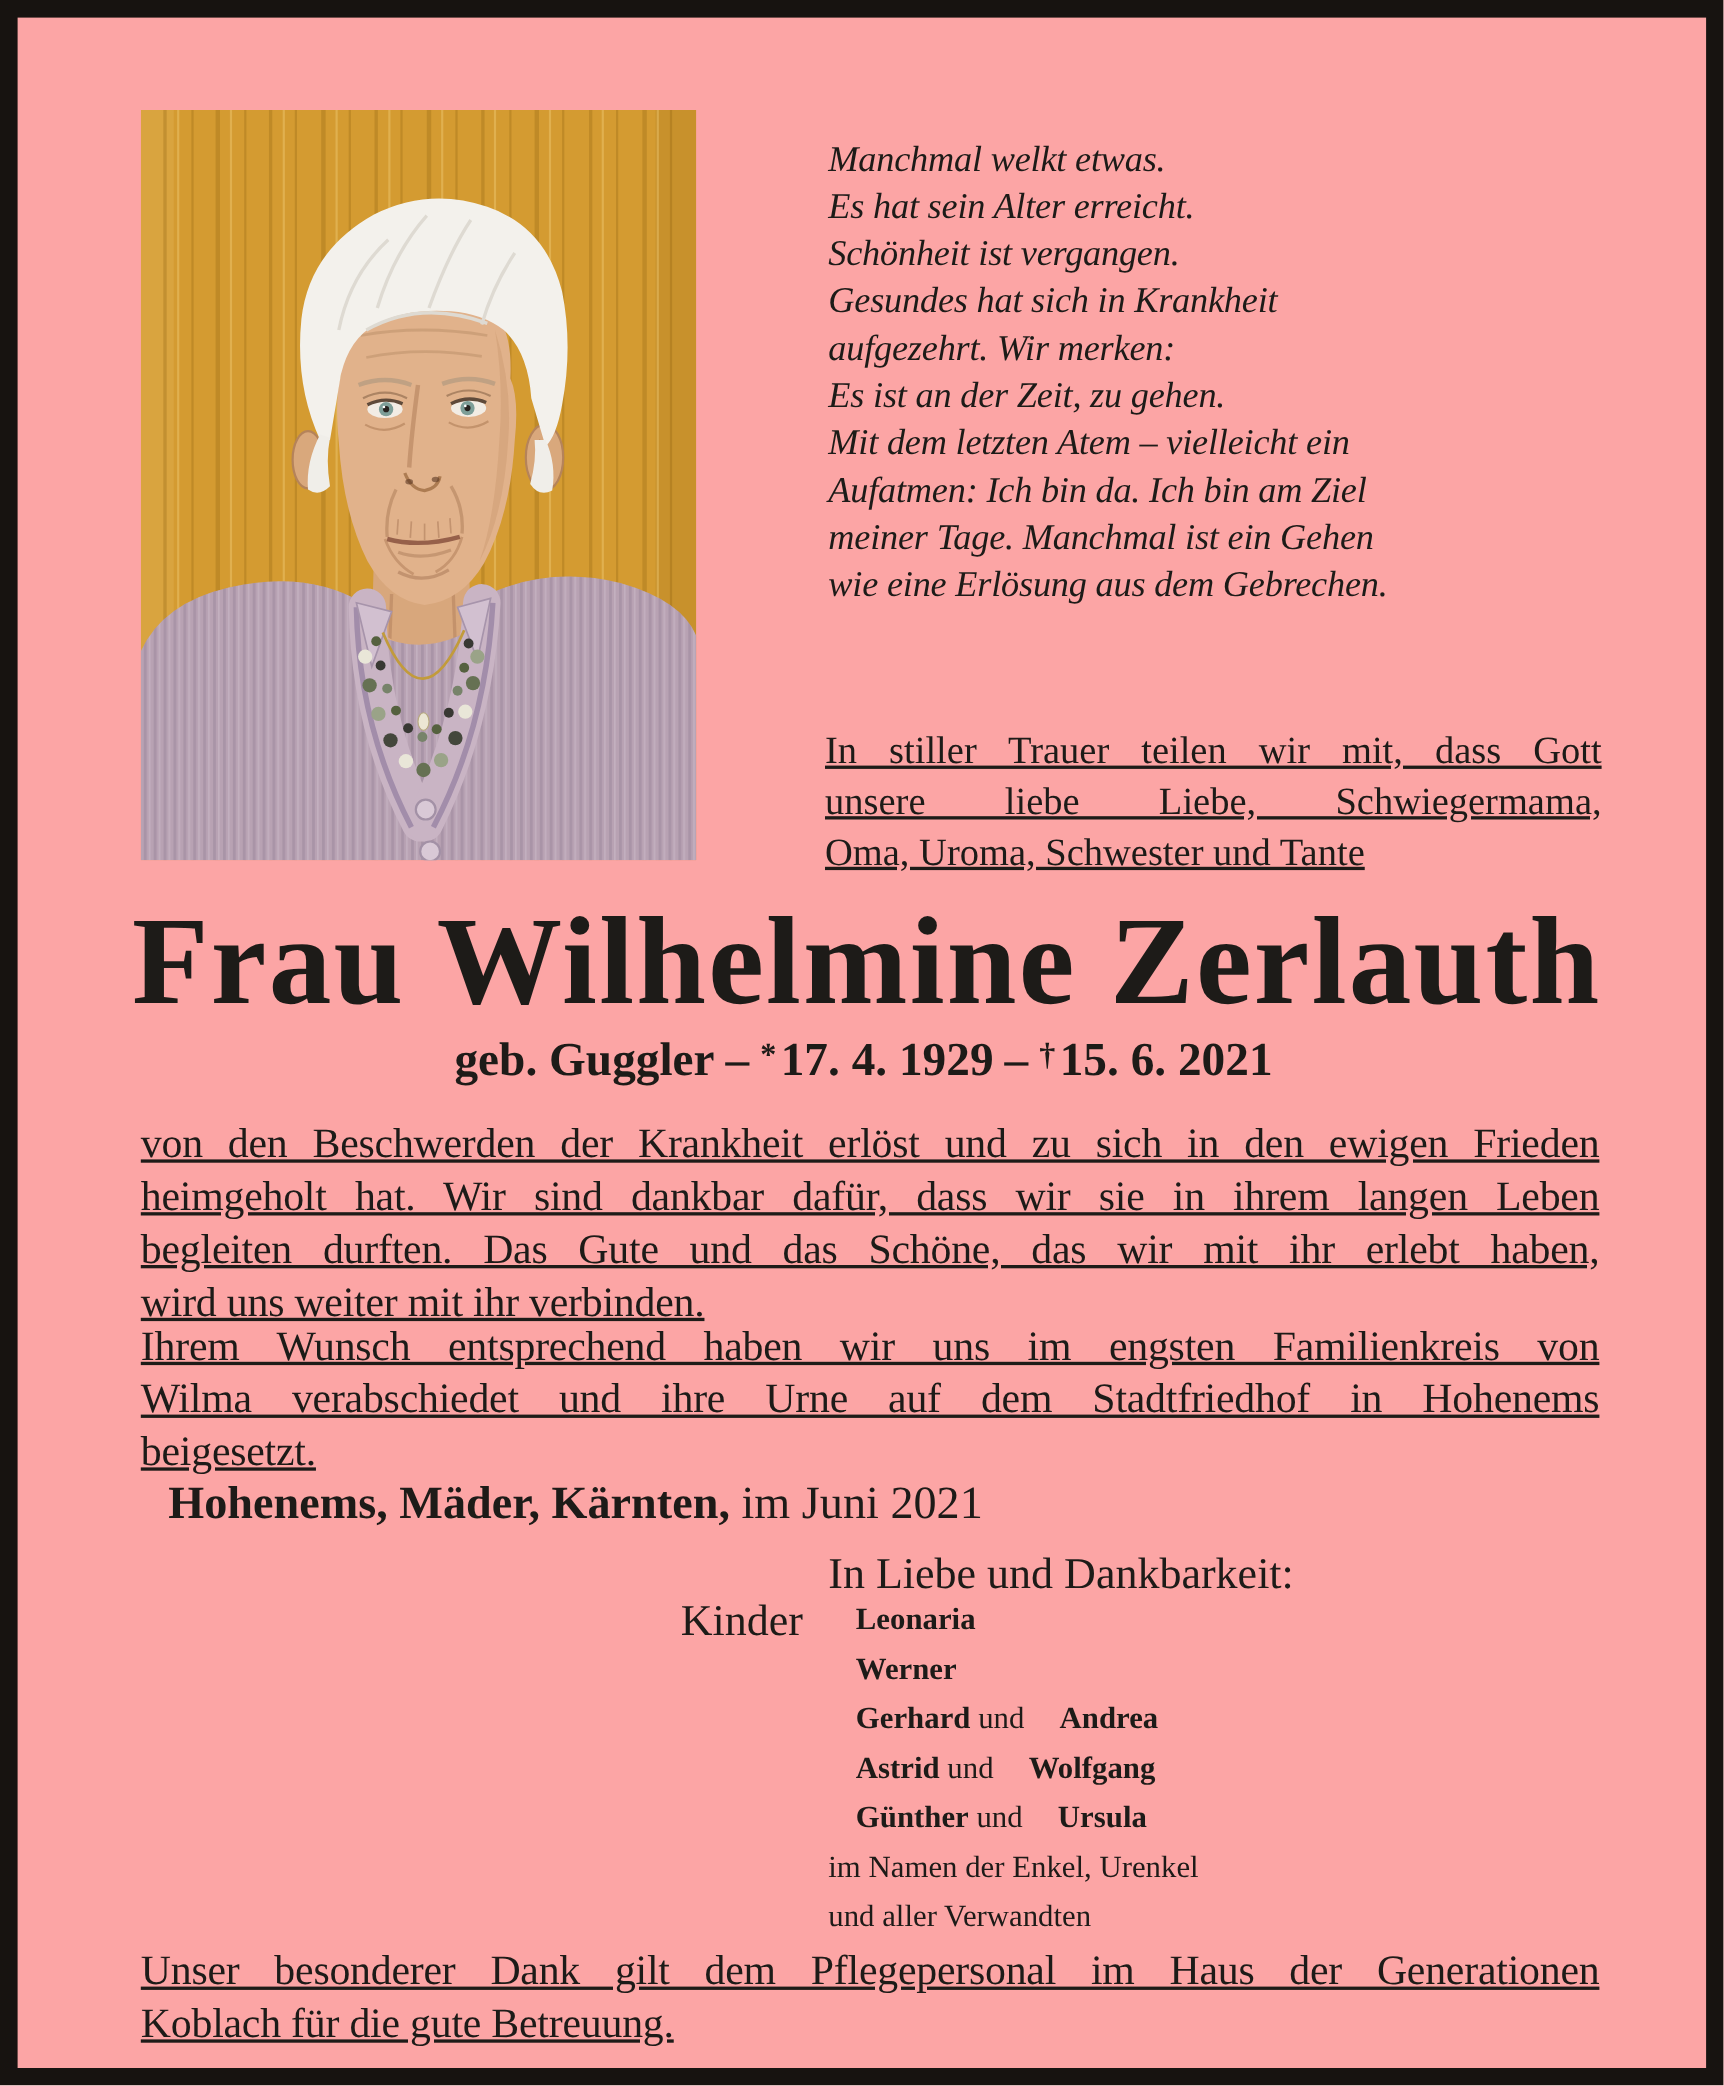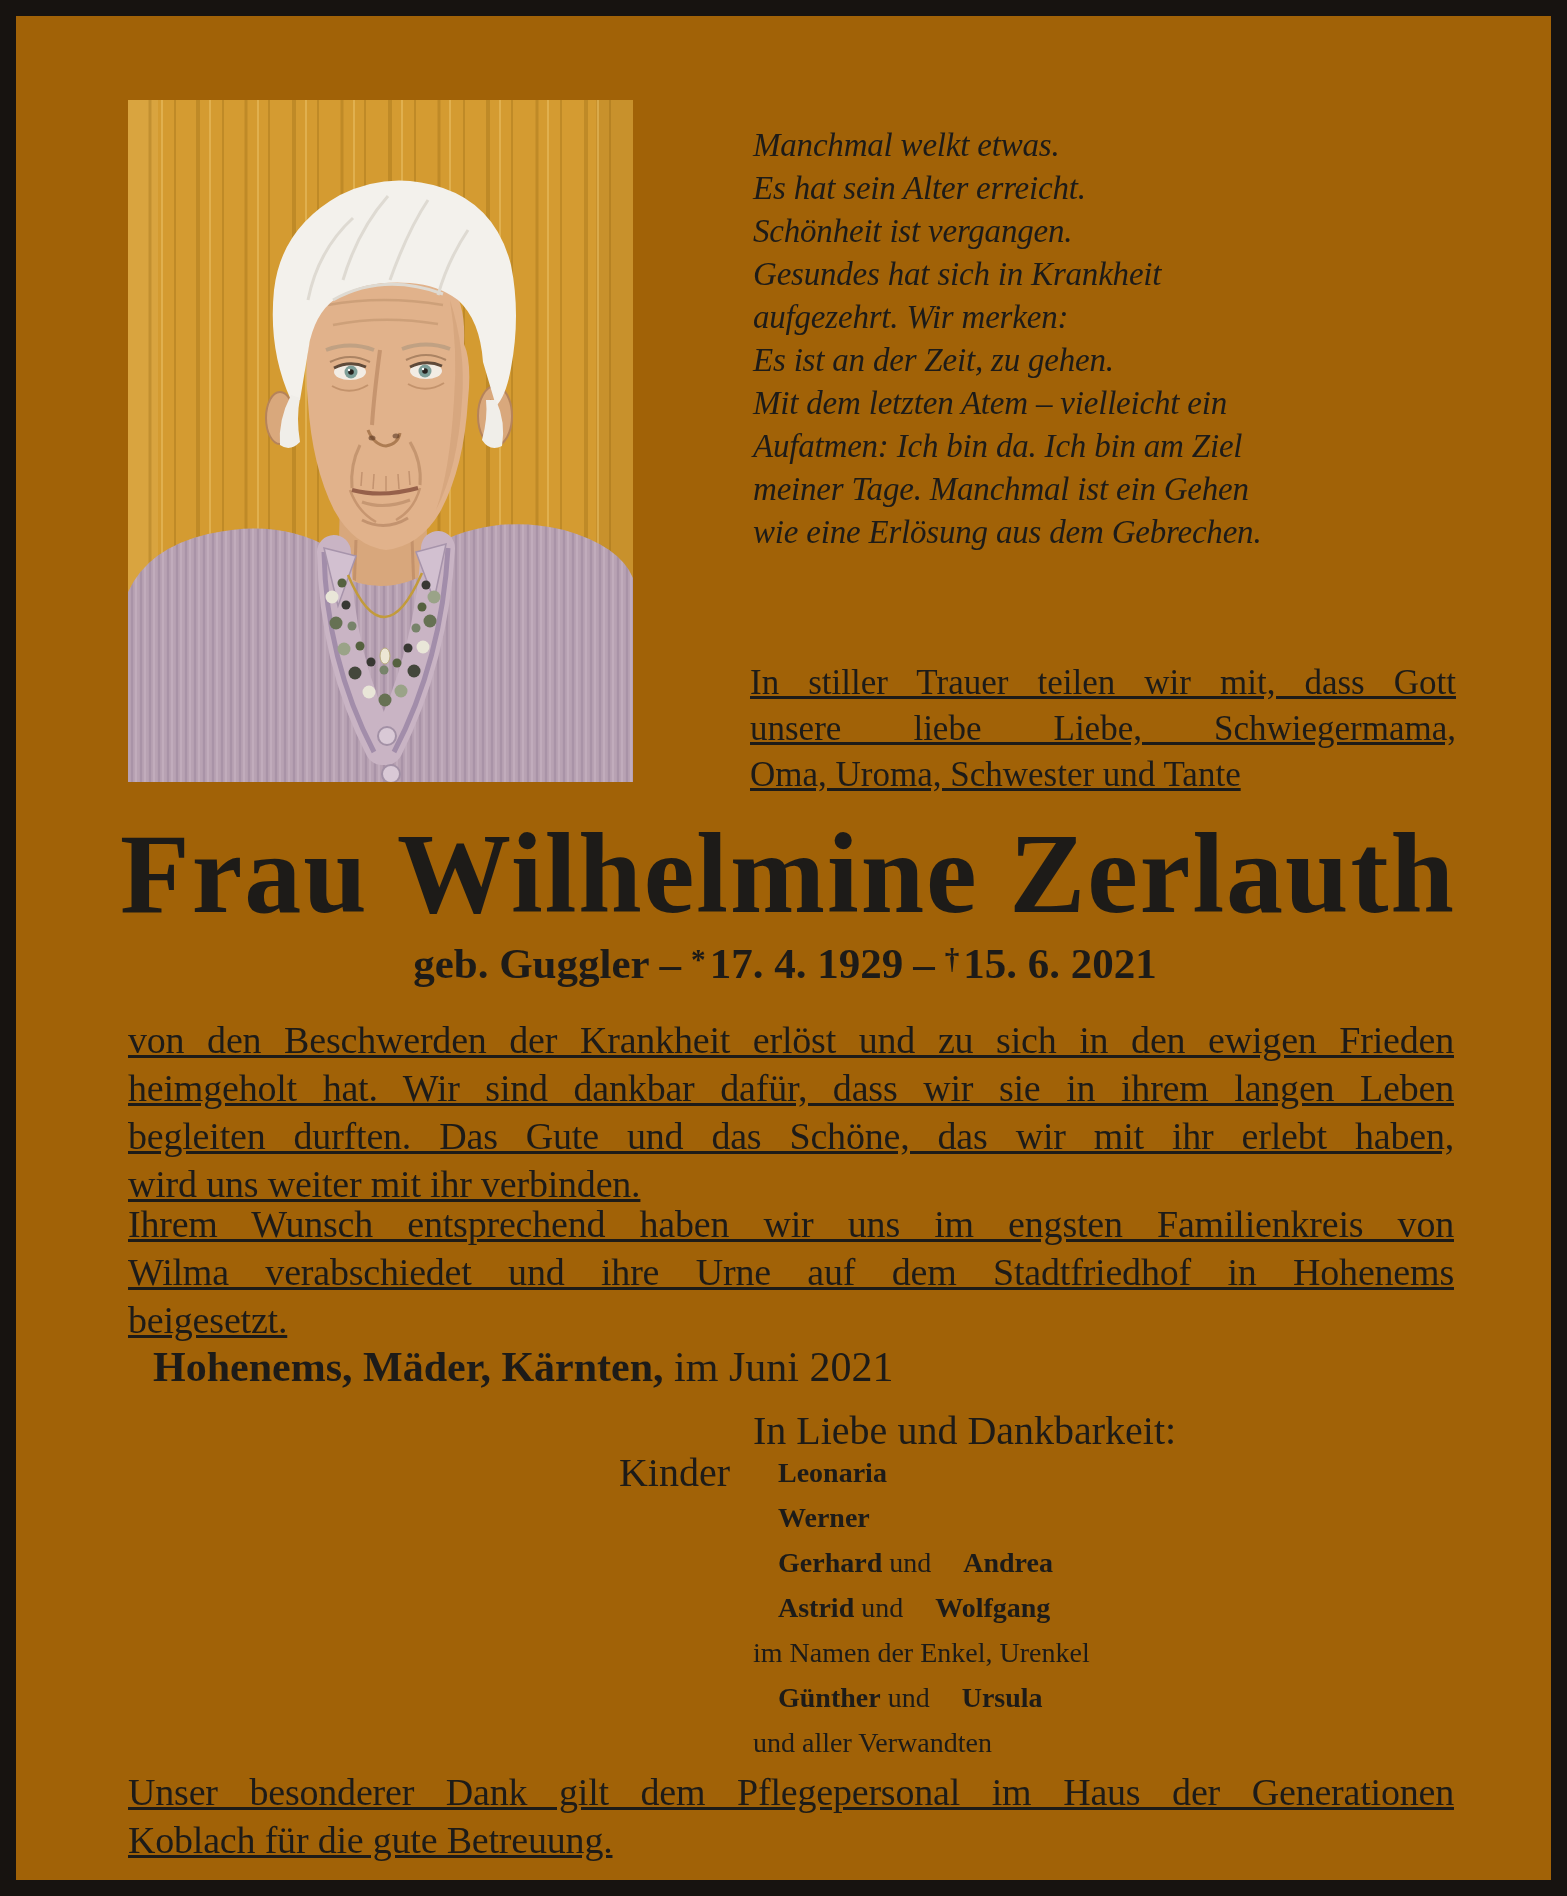--- a/index.html
+++ b/index.html
@@ -1,17 +1,17 @@
 <!DOCTYPE html>
 <html lang="de"><head>
 <meta charset="utf-8">
 <style>
   html,body{margin:0;padding:0;background:#ffffff;}
   .page{
-    position:relative;width:1567px;height:1896px;background:#a16207;
+    position:relative;width:1567px;height:1896px;background:#fca5a5;
     font-family:"Liberation Serif","DejaVu Serif",serif;color:#1d1b18;overflow:hidden;margin:0 auto;
   }
   .frame{position:absolute;inset:0;border:16px solid #171310;pointer-events:none;z-index:20;}
   .photo{position:absolute;left:128px;top:100px;width:505px;height:682px;}
   .photo svg{display:block;width:100%;height:100%;}
   .poem{position:absolute;left:753px;top:124px;width:710px;font-size:33px;line-height:43px;font-style:italic;letter-spacing:-0.2px;}
   .intro{position:absolute;left:750px;top:660px;width:706px;font-size:35px;line-height:46px;}
   .jline{text-align:left;text-decoration:underline;}
   .jline.stretch{text-align:justify;text-align-last:justify;}
   .name{position:absolute;left:120px;top:812px;width:1330px;margin:0;font-size:114px;line-height:124px;
@@ -233,22 +233,22 @@
 
   <div class="place"><span class="b">Hohenems, Mäder, Kärnten,</span><span> im Juni 2021</span></div>
 
   <div class="closing-heading">In Liebe und Dankbarkeit:</div>
   <div class="closing-label">Kinder</div>
   <div class="closing-names">
       <div class="credit-row"><span class="b">Leonaria</span></div>
       <div class="credit-row"><span class="b">Werner</span></div>
       <div class="credit-row"><span class="b">Gerhard</span> und <span class="b">Andrea</span></div>
       <div class="credit-row"><span class="b">Astrid</span> und <span class="b">Wolfgang</span></div>
+      <div class="credit-row"><span class="b">Günther</span> und <span class="b">Ursula</span></div>
       <div class="credit-row">im Namen der Enkel, Urenkel</div>
-      <div class="credit-row"><span class="b">Günther</span> und <span class="b">Ursula</span></div>
       <div class="credit-row">und aller Verwandten</div>
     </div>
 
   <div class="para thanks">
       <div class="jline stretch">Unser besonderer Dank gilt dem Pflegepersonal im Haus der Generationen</div>
       <div class="jline">Koblach für die gute Betreuung.</div>
     </div>
 
   <div class="frame"></div>
 </div>

